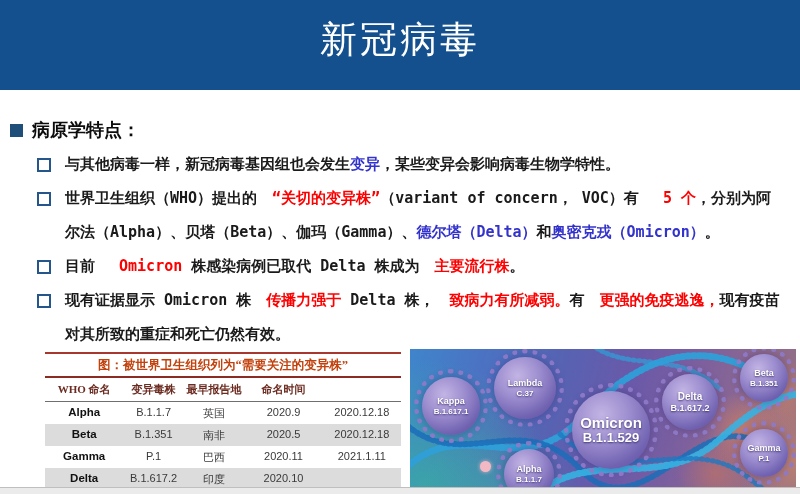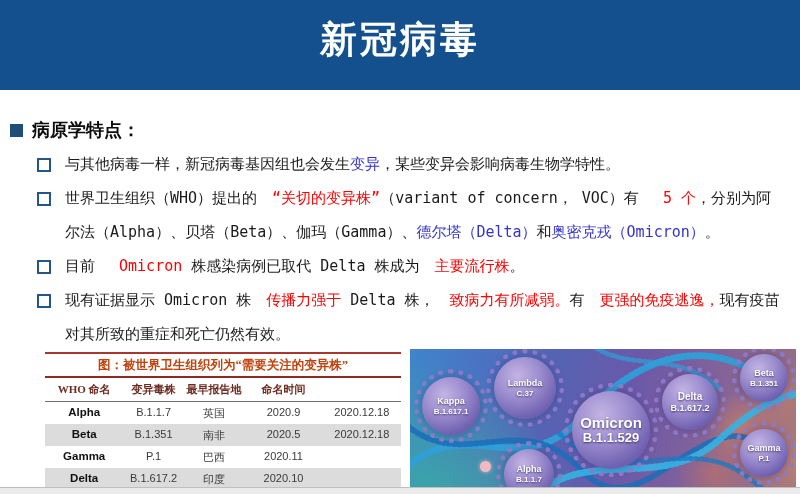--- a/index.html
+++ b/index.html
@@ -7,30 +7,30 @@
     position:relative;width:800px;height:494px;background:#ffffff;
     font-family:"Liberation Sans","DejaVu Sans",sans-serif;overflow:hidden;
   }
   
   .titlebar{
     position:absolute;top:0;left:0;width:800px;height:90px;
     background:var(--header-bg,#14508e);
     display:flex;align-items:center;justify-content:center;
   }
   .titlebar h1{
-    margin:0;padding-bottom:10px;color:#ffffff;font-size:37px;font-weight:bold;letter-spacing:3px;
+    margin:0;padding-bottom:10px;color:#ffffff;font-size:37px;font-weight:normal;letter-spacing:3px;
   }
   
   .section-heading{
     position:absolute;top:118px;left:10px;display:flex;align-items:center;gap:9px;
   }
   .sq{width:13px;height:13px;background:#1f4e79;display:inline-block;}
   .section-title{font-size:18px;font-weight:bold;color:#0c0c0c;}
   
-  .bullets{position:absolute;top:147px;left:37px;width:748px;}
+  .bullets{position:absolute;top:147px;left:37px;width:748px;font-weight:bold;}
   .bullet{display:flex;align-items:flex-start;}
   .checkbox{
     flex:0 0 auto;width:10px;height:10px;margin:11px 14px 0 0;
     border:2.5px solid #24568c;background:#fff;
   }
   .bullet-text{
     margin:0;flex:1;font-size:15px;line-height:34px;color:#1a1a1a;
     font-family:"DejaVu Sans Mono","Liberation Mono",monospace;
   }
   .seg-black{color:#1a1a1a;}
@@ -165,20 +165,21 @@
           <div class="td">B.1.351</div>
           <div class="td">南非</div>
           <div class="td">2020.5</div>
           <div class="td">2020.12.18</div>
         </div>
         <div class="tr">
           <div class="td">Gamma</div>
           <div class="td">P.1</div>
           <div class="td">巴西</div>
           <div class="td">2020.11</div>
+          <div class="td">2021.1.11</div>
         </div>
         <div class="tr alt">
           <div class="td">Delta</div>
           <div class="td">B.1.617.2</div>
           <div class="td">印度</div>
           <div class="td">2020.10</div>
         </div>
         <div class="tr">
           <div class="td">Omicron</div>
           <div class="td">B.1.1.529</div>

